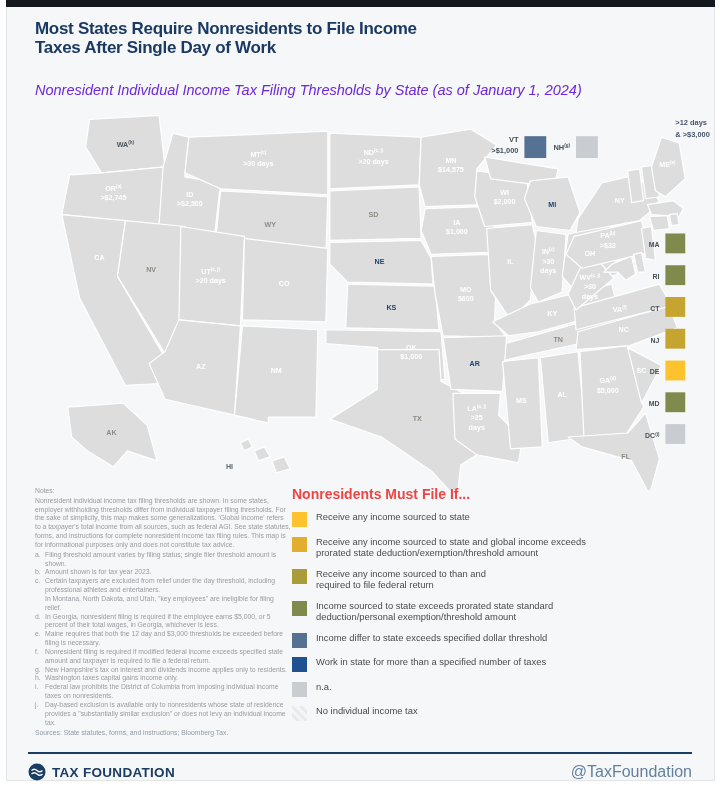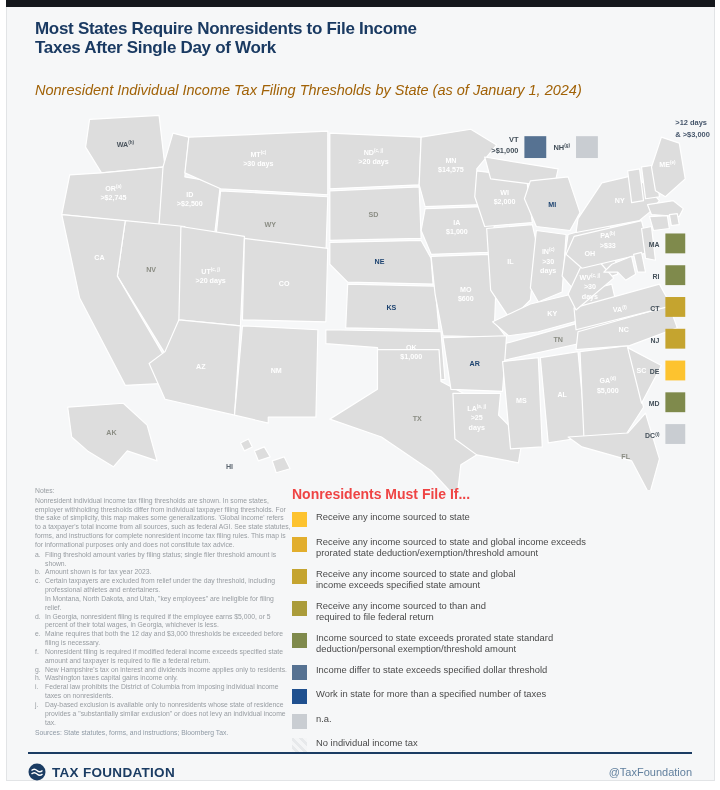--- a/index.html
+++ b/index.html
@@ -2,42 +2,42 @@
 <html><head>
 <meta charset="utf-8">
 <style>
   html,body{margin:0;padding:0;background:#ffffff;}
   .page{position:relative;width:720px;height:790px;background:#ffffff;overflow:hidden;
         font-family:"Liberation Sans","DejaVu Sans",sans-serif;}
   .panel{position:absolute;left:6px;top:0;width:707px;height:779px;background:#f6f7f8;border:1px solid #e2e4e6;}
   .topbar{position:absolute;left:6px;top:0;width:709px;height:7px;background:#15181c;}
   .title{position:absolute;left:35px;top:20px;width:640px;font-size:17px;line-height:1.1;
          font-weight:bold;color:#1a3a62;letter-spacing:-0.3px;white-space:pre-line;}
-  .subtitle{position:absolute;left:35px;top:82px;width:660px;font-size:14.5px;font-style:italic;color:#a16207;}
+  .subtitle{position:absolute;left:35px;top:82px;width:660px;font-size:14.5px;font-style:italic;color:#6d28d9;}
   .map-wrap{position:absolute;left:28px;top:108px;width:690px;height:382px;}
   
   .legend{position:absolute;left:292px;top:486px;width:422px;}
   .legend-title{font-size:14px;font-weight:bold;color:#ef4444;margin:0 0 9px 0;}
   .lg-item{display:flex;align-items:flex-start;gap:9px;margin-bottom:8.5px;}
   .lg-sw{width:15px;height:15px;flex:0 0 15px;margin-top:1px;}
   .lg-sw.hatch{background-image:repeating-linear-gradient(45deg,#f4f5f6 0 3px,rgba(0,0,0,0) 3px 6px);}
   .lg-tx{font-size:9.4px;line-height:1.25;color:#4a4a4a;white-space:pre-line;}
   
   .notes{position:absolute;left:35px;top:487px;width:256px;font-size:6.8px;line-height:1.3;color:#979ca1;}
   .notes .nh{margin:0 0 1px 0;}
   .notes p{margin:0 0 1px 0;}
   .note-item{display:flex;}
   .note-item .k{flex:0 0 10px;}
   .note-item .t{flex:1;white-space:pre-line;}
   .sources{margin-top:2px;color:#8f9aa5;}
   
   .foot-rule{position:absolute;left:28px;top:752px;width:664px;height:2px;background:#1b3c63;}
   .footer{position:absolute;left:28px;top:760px;width:664px;height:24px;display:flex;align-items:center;}
   .brand{display:flex;align-items:center;gap:6px;font-weight:bold;font-size:13.5px;color:#1b3c63;letter-spacing:0.3px;}
-  .handle{margin-left:auto;font-size:11px;color:#62809e;}
+  .handle{margin-left:auto;font-size:16px;color:#62809e;}
   svg text{font-family:"Liberation Sans","DejaVu Sans",sans-serif;}
   .st{stroke:#ffffff;stroke-width:1.2;stroke-linejoin:round;fill:#dddddd;}
   .slbl{font-size:7.2px;font-weight:bold;text-anchor:middle;}
 </style>
 </head>
 <body>
 
 <div class="page">
   <div class="panel"></div>
   <div class="topbar"></div>
@@ -234,25 +234,20 @@
         <div class="lg-item">
           <span class="lg-sw" style="background-color:#FDC32F"></span>
     <span class="lg-tx">Receive any income sourced to state</span>
         </div>
         <div class="lg-item">
           <span class="lg-sw" style="background-color:#E2AE2D"></span>
     <span class="lg-tx">Receive any income sourced to state and global income exceeds
 prorated state deduction/exemption/threshold amount</span>
         </div>
         <div class="lg-item">
-          <span class="lg-sw" style="background-color:#C5A42F"></span>
-    <span class="lg-tx">Receive any income sourced to state and global
-income exceeds specified state amount</span>
-        </div>
-        <div class="lg-item">
           <span class="lg-sw" style="background-color:#AB9C3A"></span>
     <span class="lg-tx">Receive any income sourced to than and
 required to file federal return</span>
         </div>
         <div class="lg-item">
           <span class="lg-sw" style="background-color:#7F8A4C"></span>
     <span class="lg-tx">Income sourced to state exceeds prorated state standard
 deduction/personal exemption/threshold amount</span>
         </div>
         <div class="lg-item">

